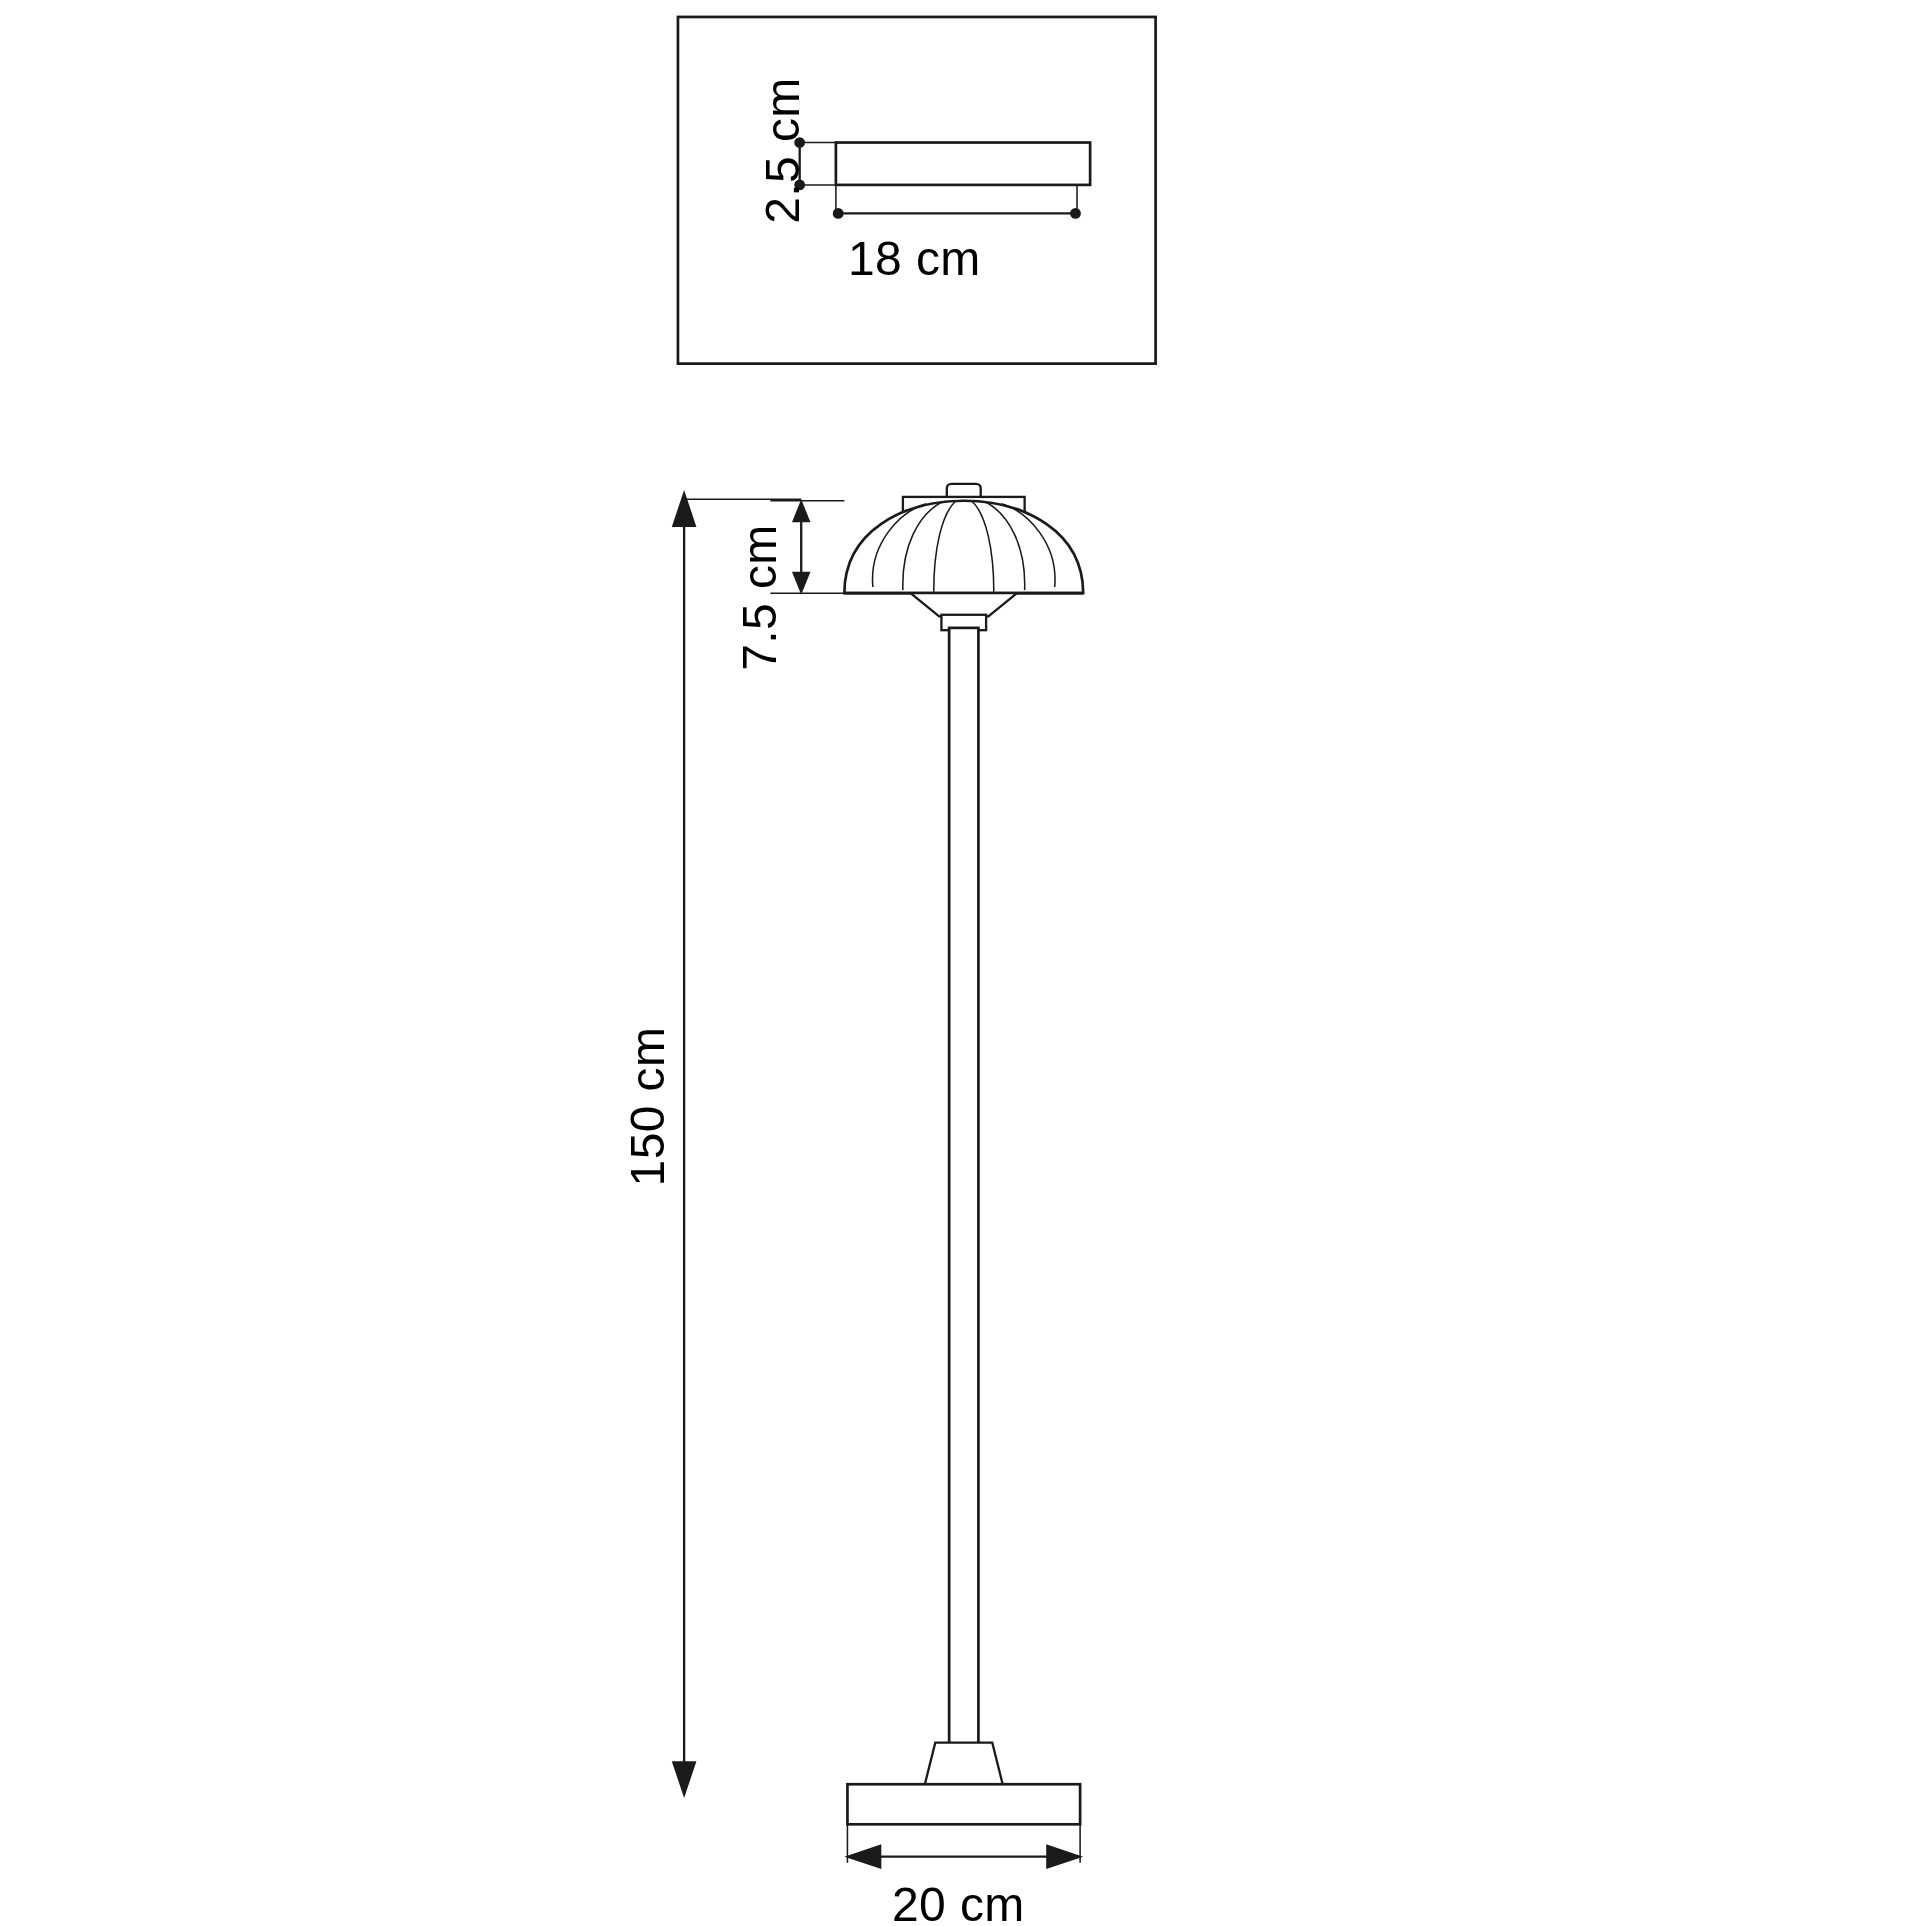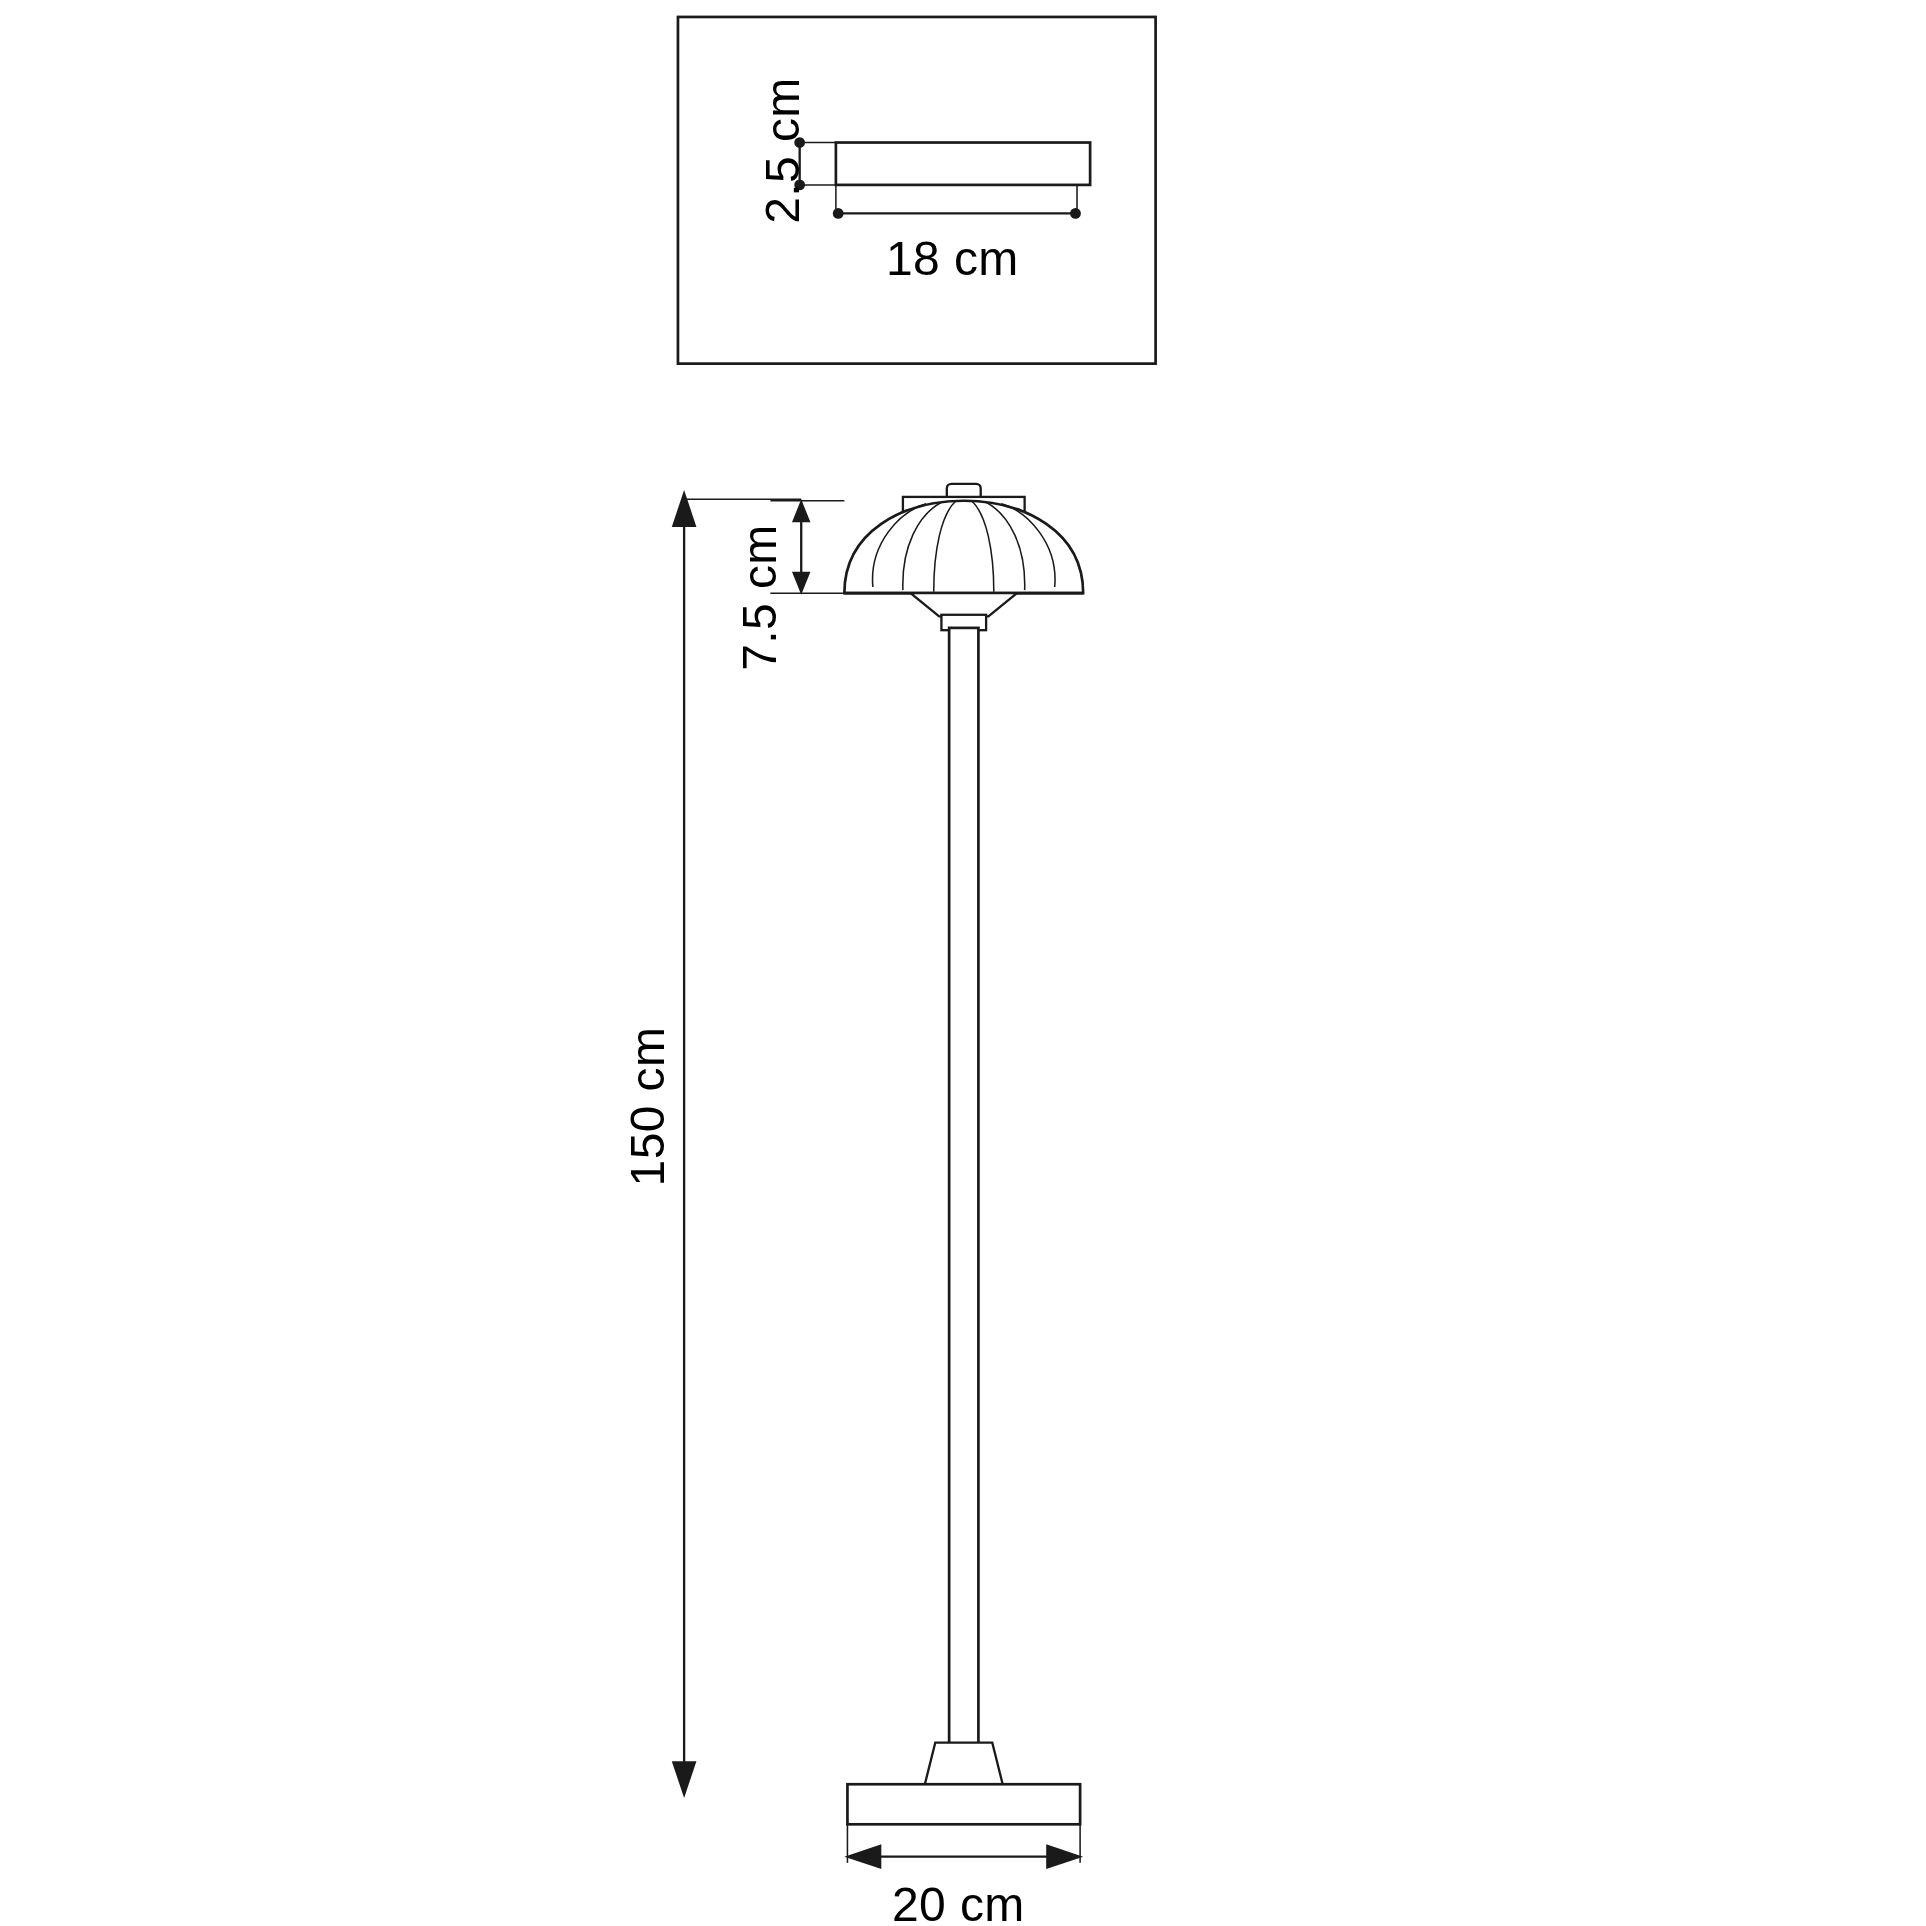--- a/index.html
+++ b/index.html
@@ -109,21 +109,21 @@
       <line x1="1106" y1="2410" x2="1396" y2="2410" stroke="#1a1a1a" stroke-width="3"></line>
       <polygon points="1096,2410 1144,2394 1144,2426" fill="#1a1a1a"></polygon>
       <polygon points="1406,2410 1358,2394 1358,2426" fill="#1a1a1a"></polygon>
       <line x1="1100" y1="2368" x2="1100" y2="2418" stroke="#1a1a1a" stroke-width="2"></line>
       <line x1="1402" y1="2368" x2="1402" y2="2418" stroke="#1a1a1a" stroke-width="2"></line>
     </g>
   </svg>
 
   <div class="dim-label vert" style="left: 697px; top: 123px; width: 170px; text-align: center;">2.5 cm</div>
 
-  <div class="dim-label" style="left: 886px; top: 231px;">18 cm</div>
+  <div class="dim-label" style="left: 848px; top: 231px;">18 cm</div>
 
   <div class="dim-label vert" style="left: 663px; top: 570px; width: 193px; text-align: center;">7.5 cm</div>
 
   <div class="dim-label vert" style="left: 539px; top: 1079px; width: 216px; text-align: center;">150 cm</div>
 
   <div class="dim-label" style="left: 892px; top: 1877px;">20 cm</div>
 
 </div>
 
 

